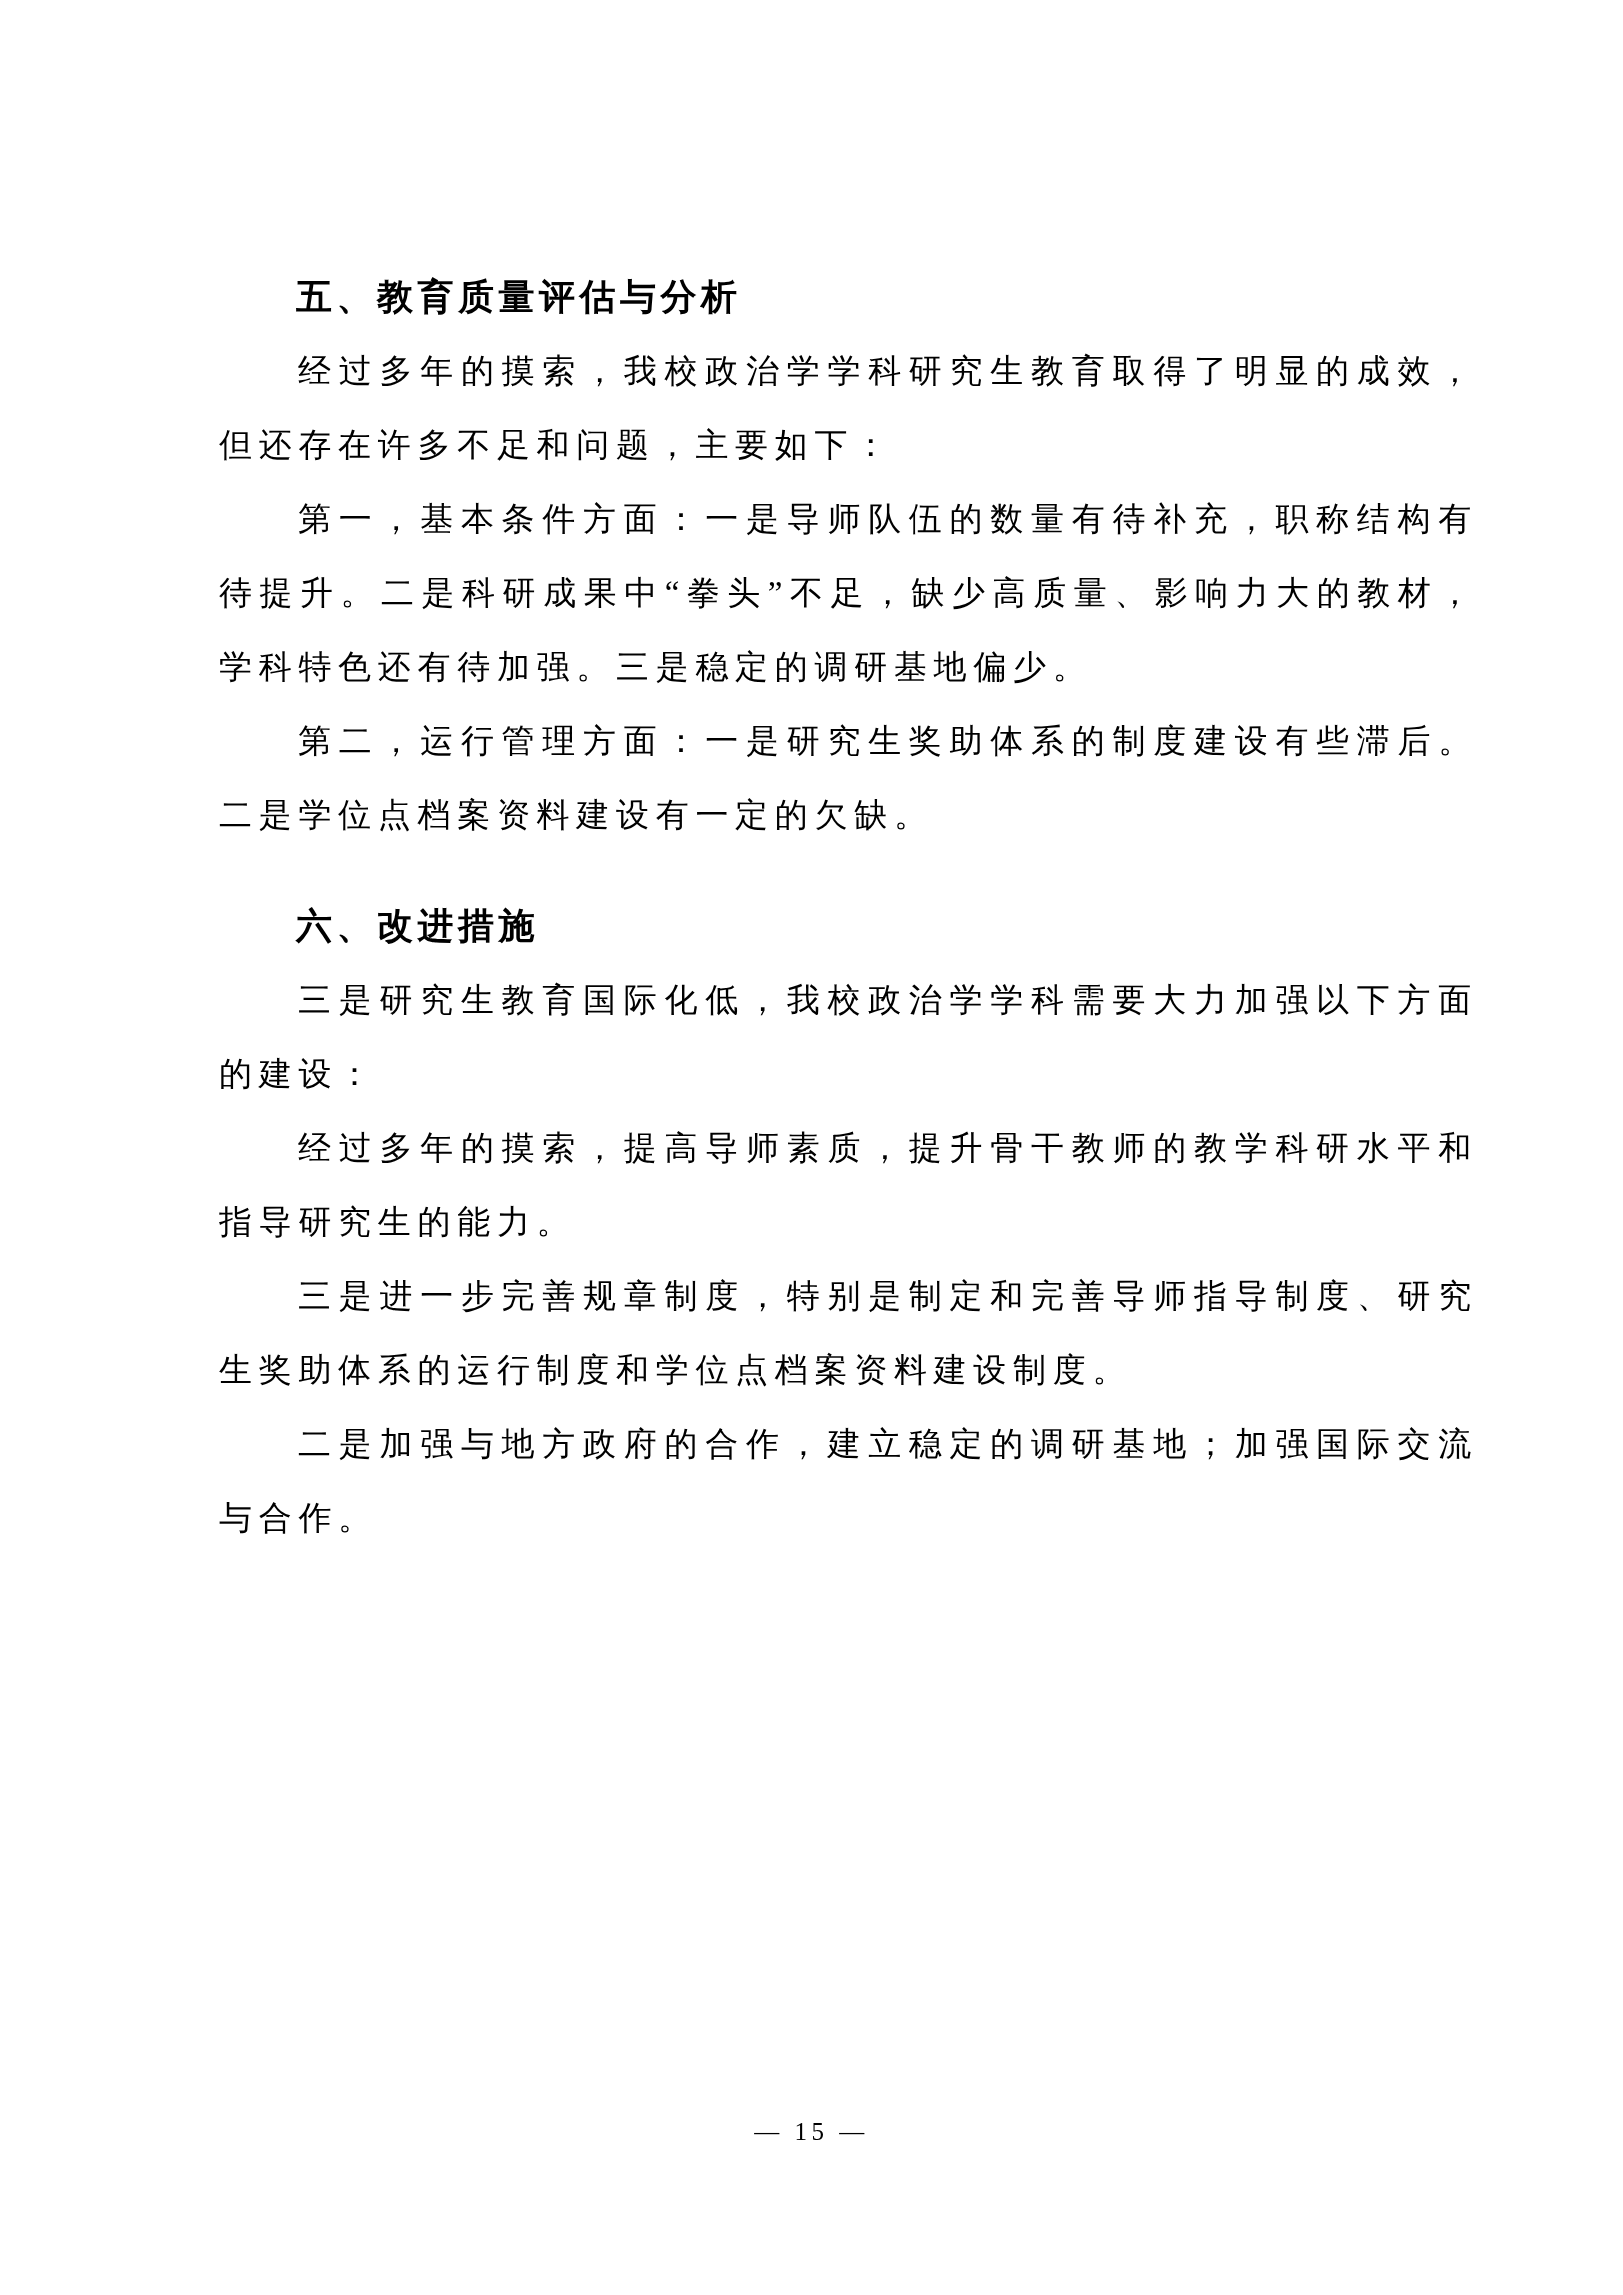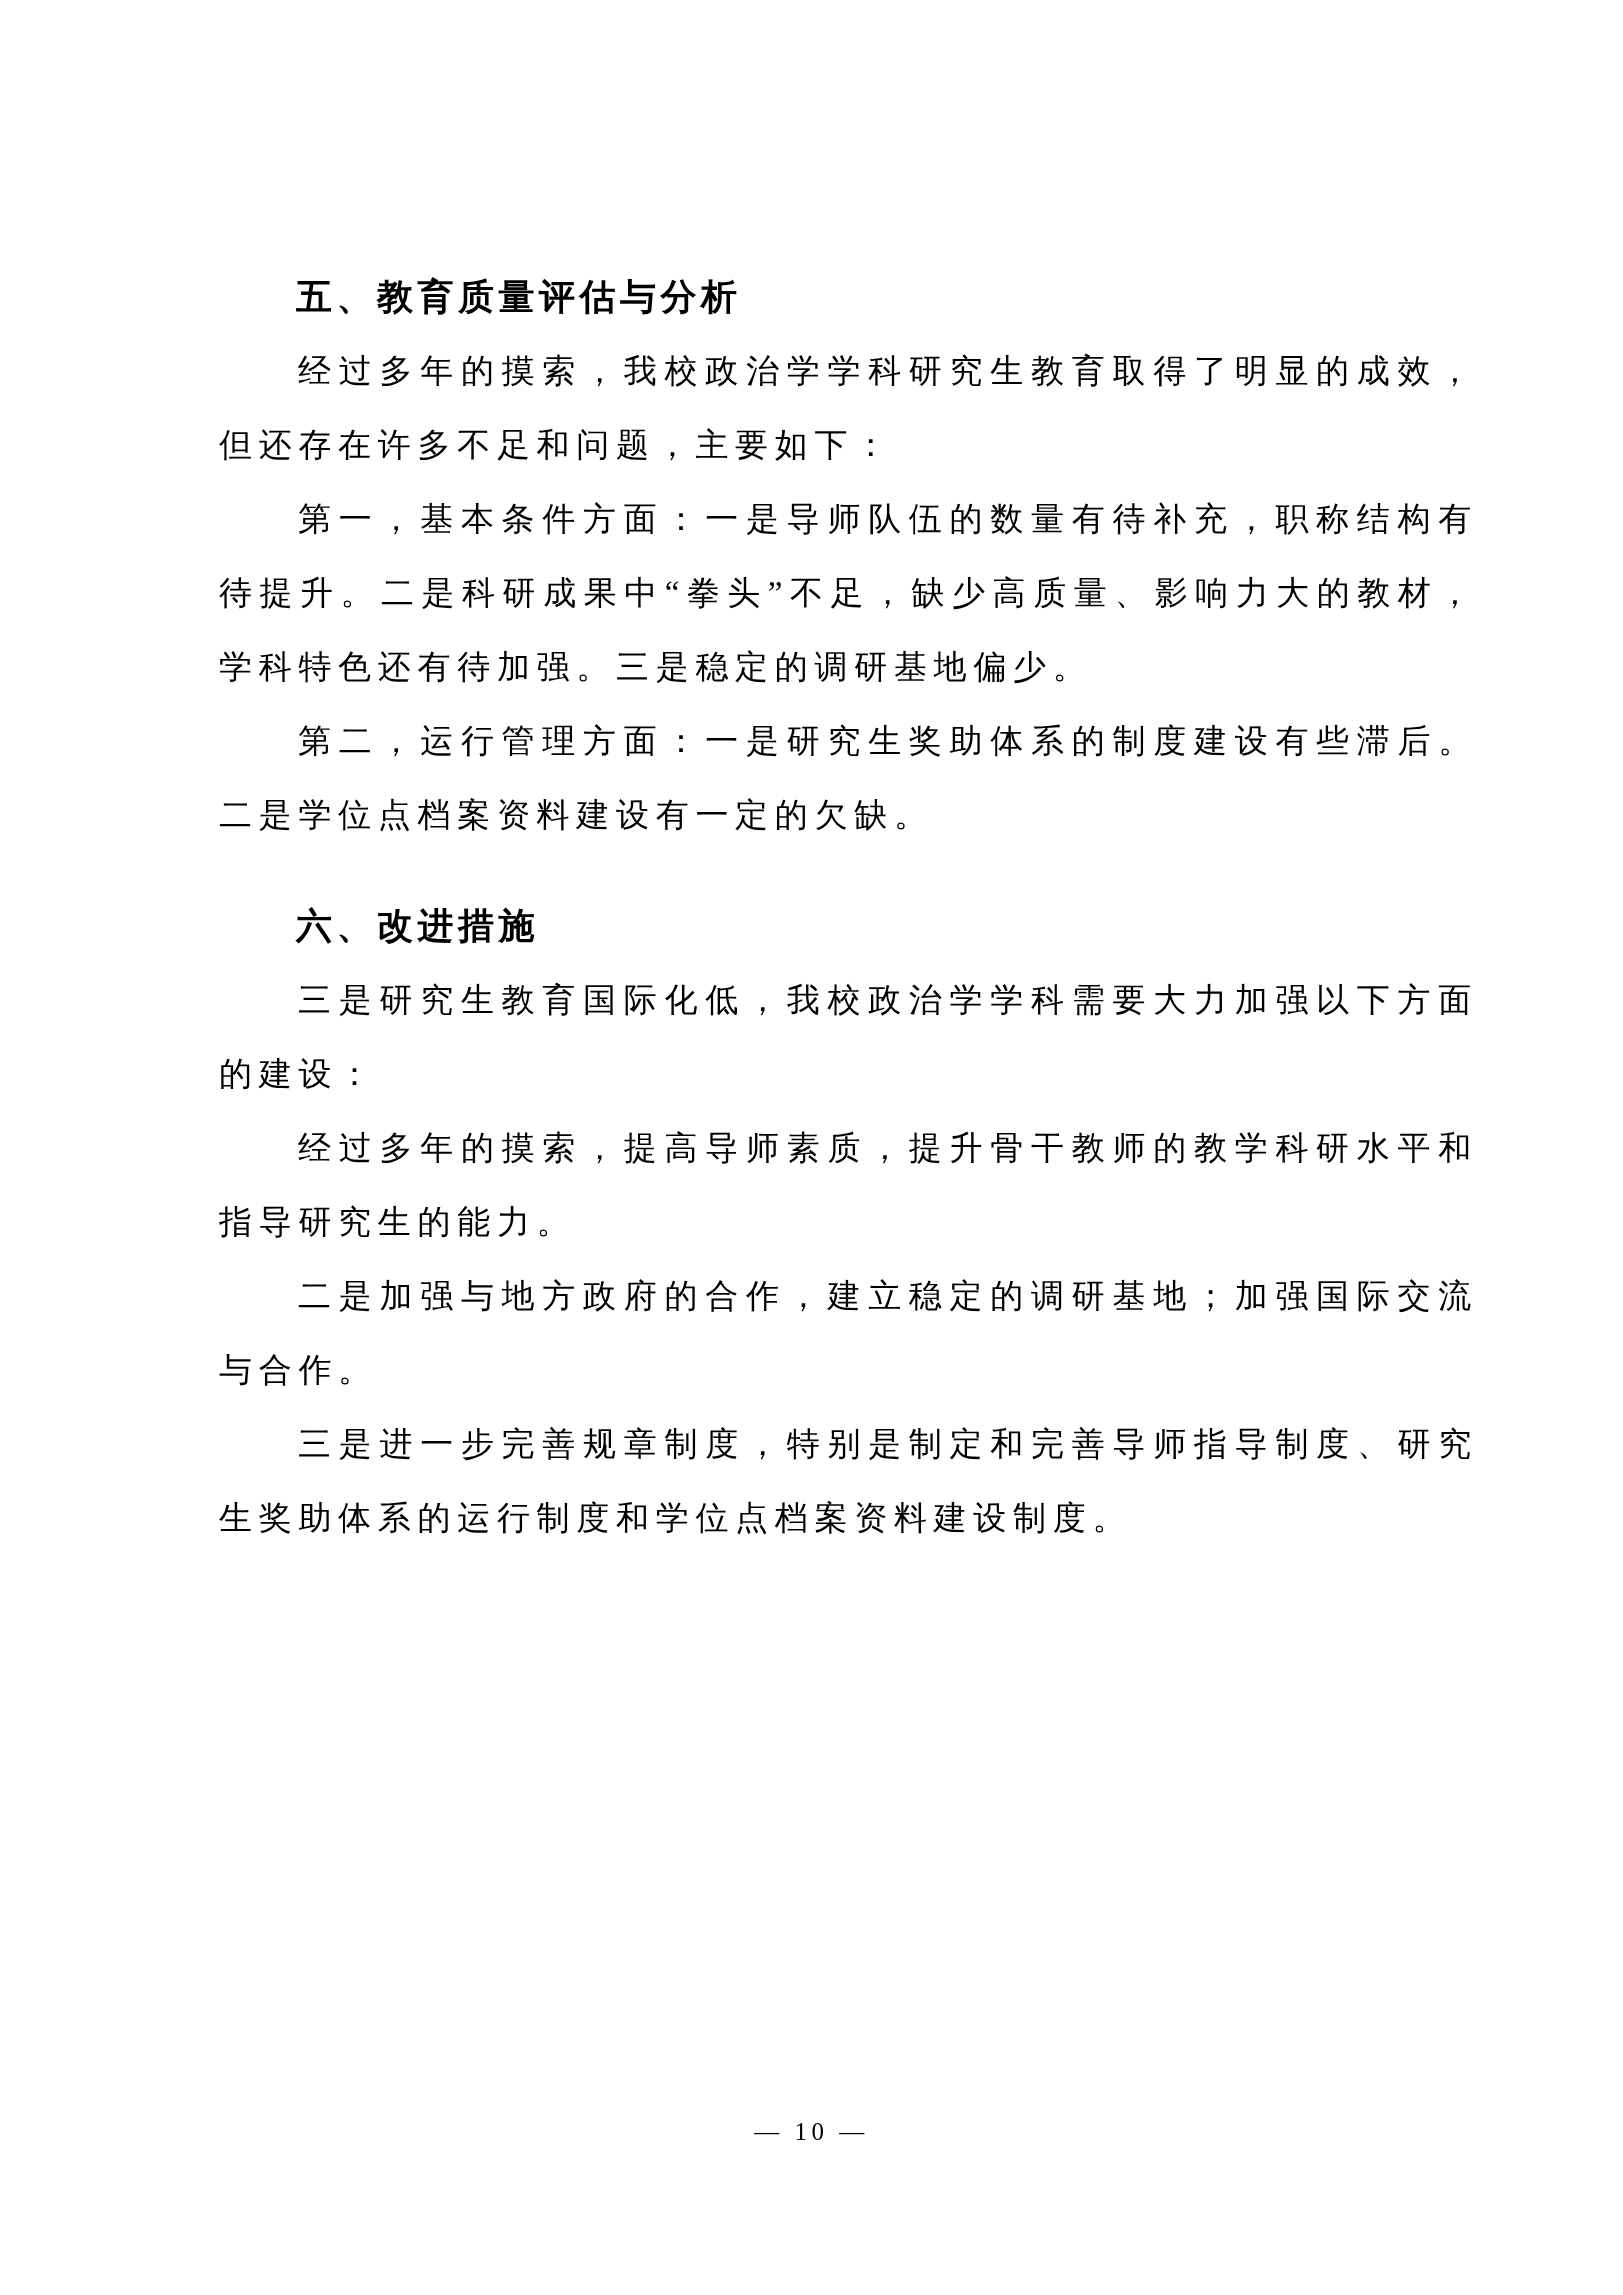--- a/index.html
+++ b/index.html
@@ -63,18 +63,18 @@
 <div class="page">
   <div class="content">
 
       <h2 class="section-heading">五、教育质量评估与分析</h2>
       <p class="body-paragraph">经过多年的摸索，我校政治学学科研究生教育取得了明显的成效，但还存在许多不足和问题，主要如下：</p>
       <p class="body-paragraph">第一，基本条件方面：一是导师队伍的数量有待补充，职称结构有待提升。二是科研成果中“拳头”不足，缺少高质量、影响力大的教材，学科特色还有待加强。三是稳定的调研基地偏少。</p>
       <p class="body-paragraph">第二，运行管理方面：一是研究生奖助体系的制度建设有些滞后。二是学位点档案资料建设有一定的欠缺。</p>
       <h2 class="section-heading">六、改进措施</h2>
       <p class="body-paragraph">三是研究生教育国际化低，我校政治学学科需要大力加强以下方面的建设：</p>
       <p class="body-paragraph">经过多年的摸索，提高导师素质，提升骨干教师的教学科研水平和指导研究生的能力。</p>
+      <p class="body-paragraph">三是进一步完善规章制度，特别是制定和完善导师指导制度、研究生奖助体系的运行制度和学位点档案资料建设制度。</p>
       <p class="body-paragraph">二是加强与地方政府的合作，建立稳定的调研基地；加强国际交流与合作。</p>
-      <p class="body-paragraph">三是进一步完善规章制度，特别是制定和完善导师指导制度、研究生奖助体系的运行制度和学位点档案资料建设制度。</p>
     </div>
-  <div class="page-footer">— 10 —</div>
+  <div class="page-footer">— 15 —</div>
 </div>
 
 
 </body></html>

